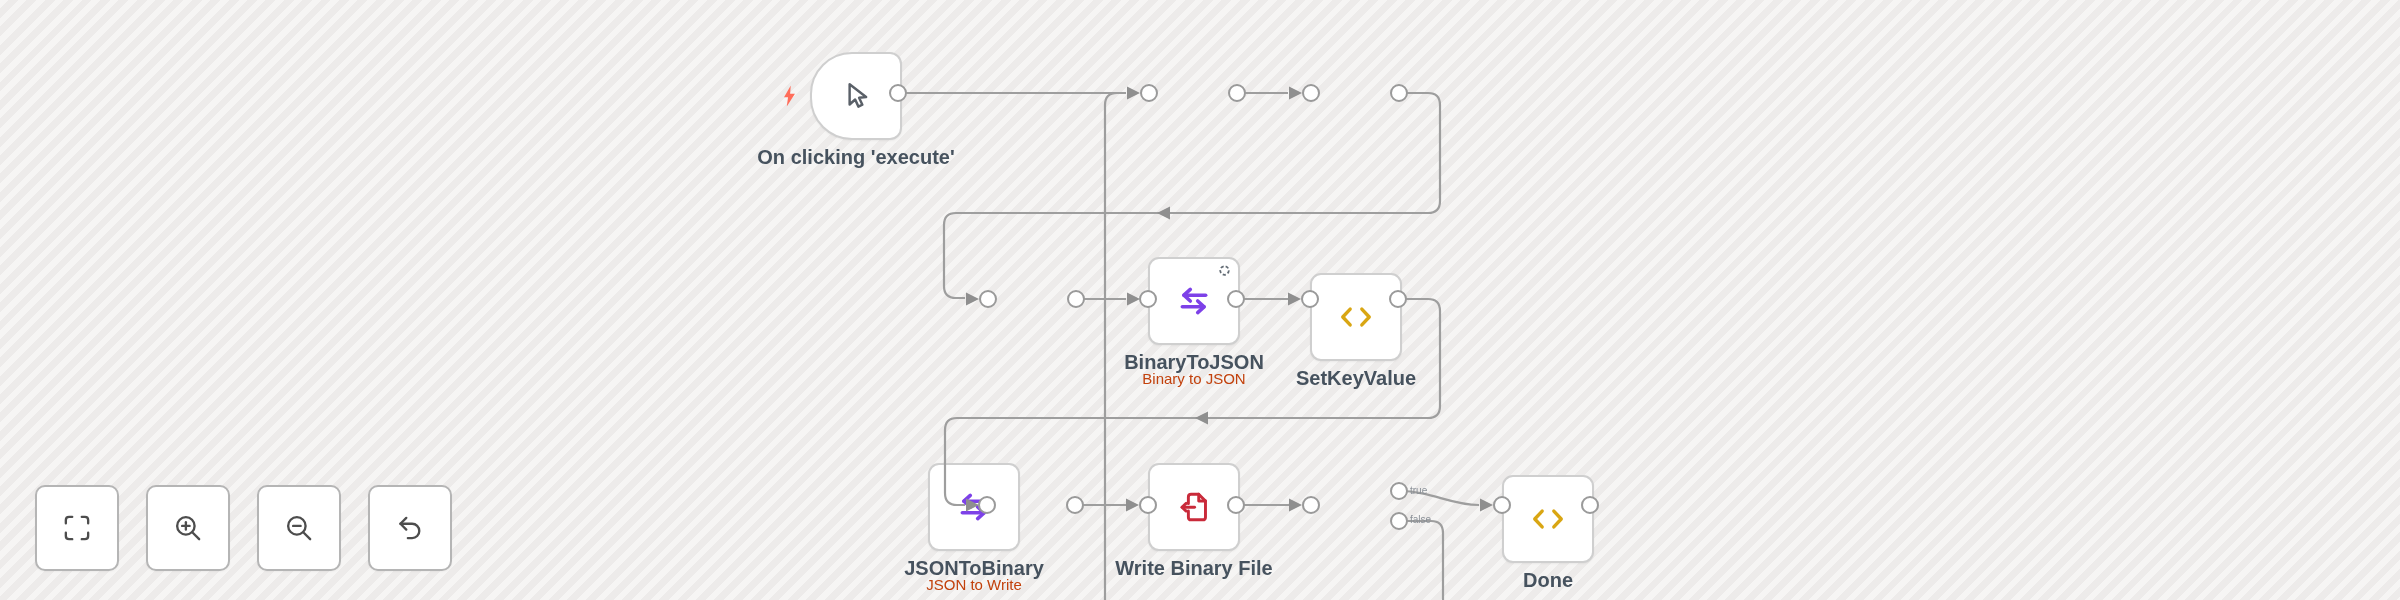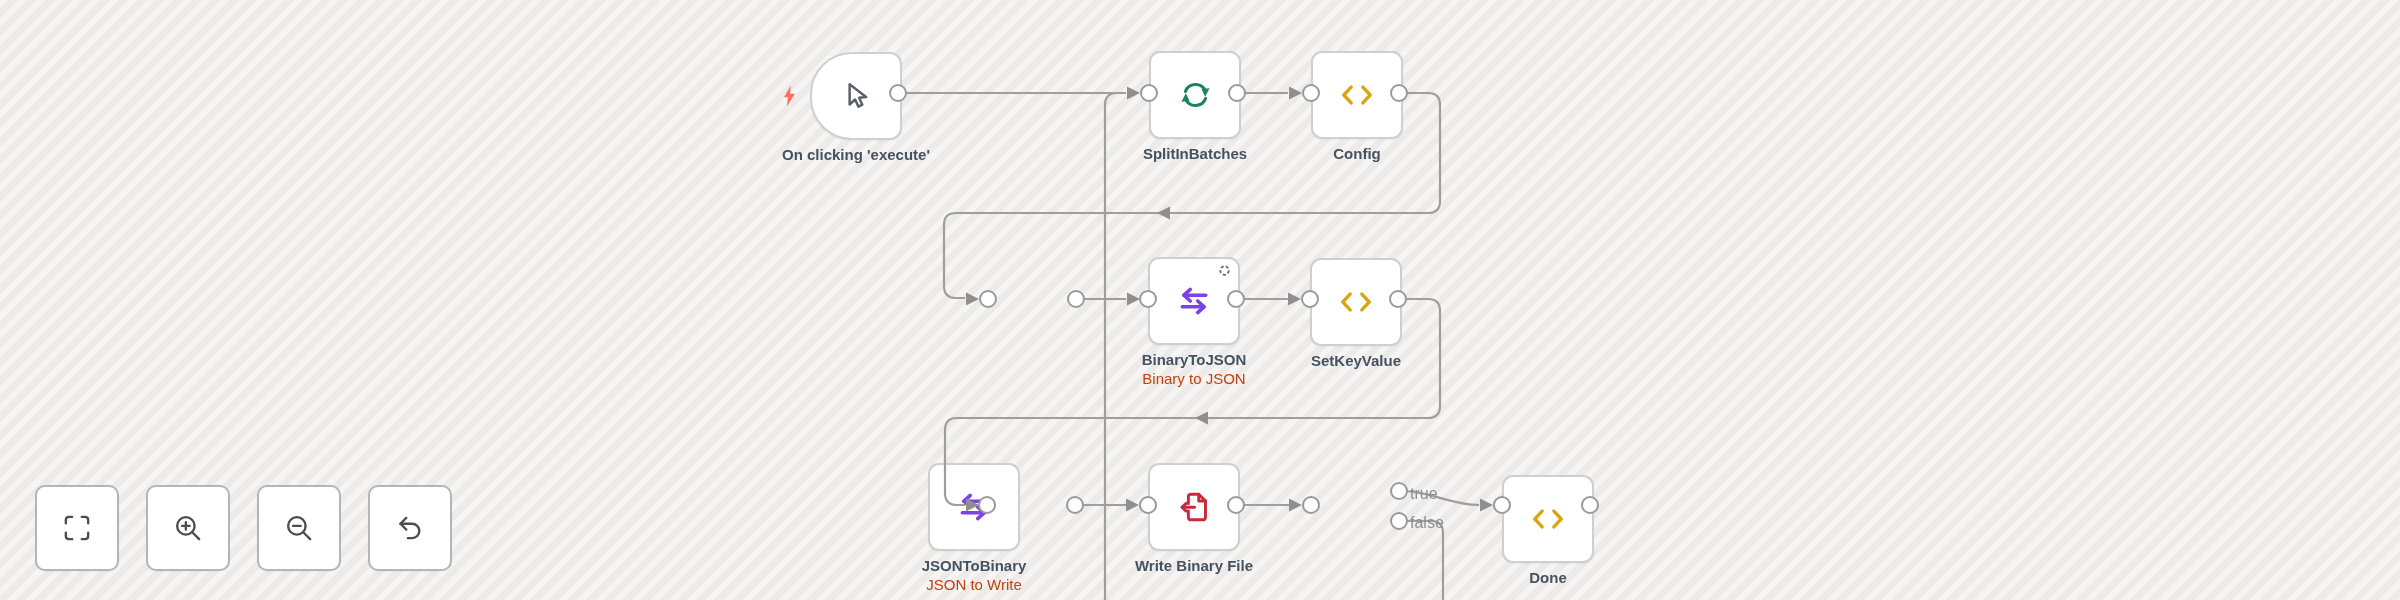--- a/index.html
+++ b/index.html
@@ -14,27 +14,27 @@
     position:absolute;width:88px;height:84px;background:#fff;
     border:2px solid #cfcfcf;border-radius:11px;z-index:2;
     box-shadow:0 1px 2px rgba(0,0,0,.05);
     display:flex;align-items:center;justify-content:center;cursor:pointer;
   }
   .node--trigger{width:88px;height:84px;border-radius:42px 12px 12px 42px;}
   .bolt{position:absolute;left:-29px;top:50%;transform:translateY(-50%);line-height:0;}
   .badge{position:absolute;top:5px;right:7px;line-height:0;}
   .node-label{
     position:absolute;top:calc(100% + 8px);left:50%;transform:translateX(-50%);
-    font-size:15px;font-weight:700;color:#46525e;white-space:nowrap;text-align:center;
+    font-size:20px;font-weight:700;color:#46525e;white-space:nowrap;text-align:center;
   }
   .node-sub{
     position:absolute;top:calc(100% + 27px);left:50%;transform:translateX(-50%);
     font-size:15px;font-weight:400;color:#c2410c;white-space:nowrap;
   }
-  .branch-label{position:absolute;z-index:3;font-size:16px;color:#8a9097;white-space:nowrap;}
+  .branch-label{position:absolute;z-index:3;font-size:10px;color:#8a9097;white-space:nowrap;}
   .toolbar{position:absolute;left:35px;top:485px;display:flex;gap:27px;z-index:4;}
   .tool-btn{
     width:80px;height:82px;background:#fff;border:2px solid #b5b5b5;border-radius:10px;
     display:flex;align-items:center;justify-content:center;cursor:pointer;
     box-shadow:0 1px 2px rgba(0,0,0,.04);
   }
 </style>
 </head>
 <body>
 
@@ -96,64 +96,42 @@
       <svg width="13" height="21" viewBox="0 0 12 20">
         <path d="M7.2 0 L0.8 11.2 H4.6 L3.4 20 L11.2 7.8 H6.6 Z" stroke="none" fill="#ff6d5a"></path>
       </svg>
     </span>
     <svg width="34" height="34" viewBox="0 0 32 32">
       <path d="M10 5 V24 L15.2 19.3 L18.3 26 L22 24.2 L18.9 17.7 L25.5 17 Z" stroke-width="2.3" fill="none" stroke-linejoin="round" stroke="#5a6068"></path>
     </svg>
     <div class="node-label">On clicking 'execute'</div>
   </div>
 
-  <div class="node" style="left:1149px;top:51px">
-    <svg width="37" height="34" viewBox="0 0 35 32">
-      <g stroke-width="3" fill="none" stroke-linecap="round" stroke="#1e8260">
-        <path d="M8 12.6 A10 9.5 0 0 1 26.6 11.6"></path>
-        <path d="M27 19.4 A10 9.5 0 0 1 8.4 20.4"></path>
-      </g>
-      <g stroke="none" fill="#1e8260">
-        <polygon points="26.6,17.6 23.2,10.4 30.8,9.6"></polygon>
-        <polygon points="8.4,14.4 11.8,21.6 4.2,22.4"></polygon>
-      </g>
-    </svg>
-    <div class="node-label">SplitInBatches</div>
-  </div>
-
-  <div class="node" style="left:1311px;top:51px">
-    <svg width="36" height="32" viewBox="0 0 34 30">
-      <g stroke-width="3.2" fill="none" stroke-linecap="round" stroke-linejoin="round" stroke="#d9a613">
-        <path d="M11.5 7.5 L4.5 15 L11.5 22.5"></path>
-        <path d="M22.5 7.5 L29.5 15 L22.5 22.5"></path>
-      </g>
-    </svg>
-    <div class="node-label">Config</div>
-  </div>
+
 
 
   <div class="node" style="left:1148px;top:257px">
     <span class="badge">
       <svg width="13" height="13" viewBox="0 0 14 14">
         <circle cx="7" cy="7" r="4.6" stroke-width="1.9" fill="none" stroke-dasharray="3.4 2.2" stroke="#616a73"></circle>
       </svg>
     </span>
     <svg width="36" height="34" viewBox="0 0 34 32">
       <g stroke-width="3.4" fill="none" stroke-linecap="round" stroke-linejoin="round" stroke="#7d41e8">
         <path d="M13.5 5 L7.5 10.5 L13.5 16"></path>
         <path d="M7.5 10.5 H28"></path>
         <path d="M20.5 16 L26.5 21.5 L20.5 27"></path>
         <path d="M26.5 21.5 H6"></path>
       </g>
     </svg>
     <div class="node-label">BinaryToJSON</div>
     <div class="node-sub">Binary to JSON</div>
   </div>
 
-  <div class="node" style="left:1310px;top:258px">
+  <div class="node" style="left:1310px;top:273px">
     <svg width="36" height="32" viewBox="0 0 34 30">
       <g stroke-width="3.2" fill="none" stroke-linecap="round" stroke-linejoin="round" stroke="#d9a613">
         <path d="M11.5 7.5 L4.5 15 L11.5 22.5"></path>
         <path d="M22.5 7.5 L29.5 15 L22.5 22.5"></path>
       </g>
     </svg>
     <div class="node-label">SetKeyValue</div>
   </div>
 
   <div class="node" style="left:928px;top:463px">

